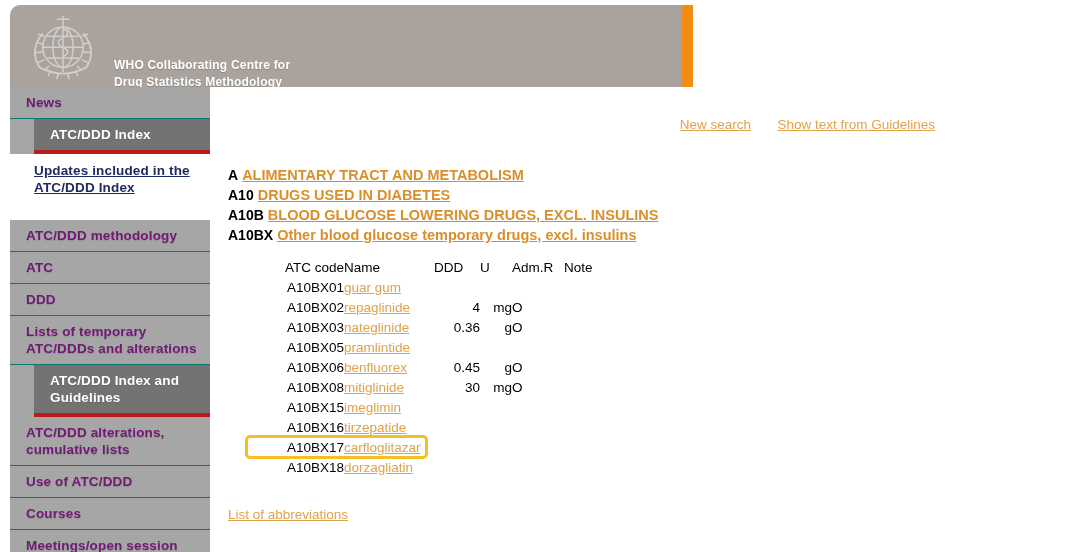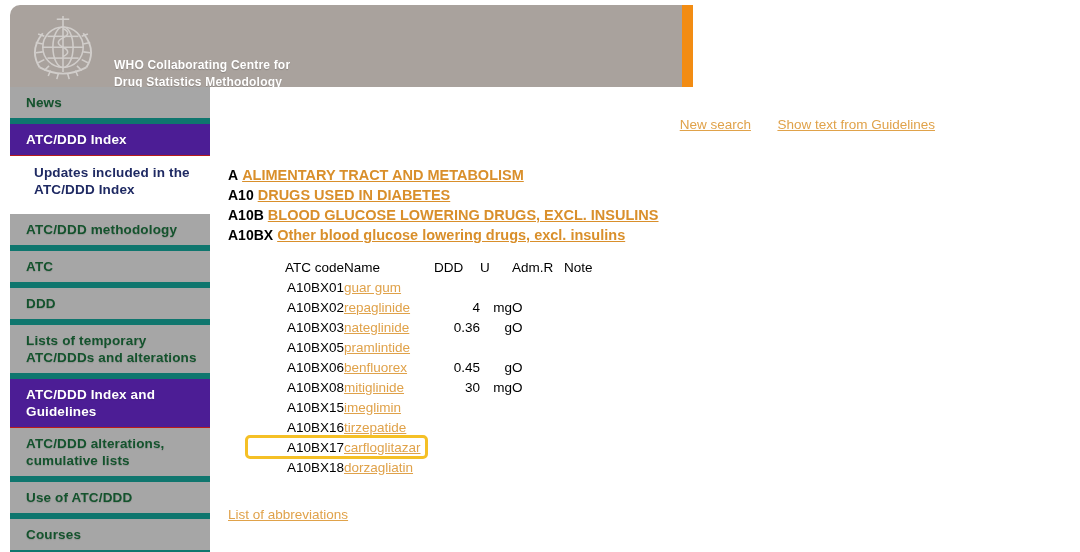--- a/index.html
+++ b/index.html
@@ -92,43 +92,45 @@
     position: absolute;
     left: 10px;
     top: 87px;
     width: 200px;
     bottom: 0;
     background: #a6a6a6;
   }
   .nav-item {
     position: relative;
     padding: 7px 12px 7px 16px;
-    color: #14532d;
+    color: #701a75;
     font-size: 13.5px;
     font-weight: bold;
     line-height: 17px;
     letter-spacing: 0.15px;
-    border-bottom: 6px solid #0f766e;
+    border-bottom: 1px solid #0f766e;
     text-shadow: 0 1px 1px rgba(0,0,0,0.12);
     box-sizing: border-box;
   }
   .nav-item.active {
-    background: #4c1d95;
-    border-bottom: 1px solid #b91c1c;
+    background: #737373;
+    border-bottom: 4px solid #b91c1c;
     color: #ffffff;
+    margin-left: 24px;
   }
   .nav-item.sub {
     background: #ffffff;
     color: #1f2a63;
     padding-left: 24px;
     padding-top: 8px;
-    padding-bottom: 15px;
+    padding-bottom: 23px;
     font-size: 13.5px;
     border-bottom: 1px solid #ffffff;
     text-shadow: none;
+    text-decoration: underline;
   }
 
   
   #main {
     position: absolute;
     left: 210px;
     top: 87px;
     right: 10px;
     bottom: 0;
     background: #ffffff;
@@ -289,21 +291,21 @@
     <div class="hier-row">
       <span class="hier-code">A</span><span class="hier-link">ALIMENTARY TRACT AND METABOLISM</span>
     </div>
     <div class="hier-row">
       <span class="hier-code">A10</span><span class="hier-link">DRUGS USED IN DIABETES</span>
     </div>
     <div class="hier-row">
       <span class="hier-code">A10B</span><span class="hier-link">BLOOD GLUCOSE LOWERING DRUGS, EXCL. INSULINS</span>
     </div>
     <div class="hier-row lower">
-      <span class="hier-code">A10BX</span><span class="hier-link">Other blood glucose lowering drugs, excl. insulins</span>
+      <span class="hier-code">A10BX</span><span class="hier-link">Other blood glucose temporary drugs, excl. insulins</span>
     </div>
   </div>
 
   <table id="atc-table">
     <thead>
       <tr>
         <th class="c-code">ATC code</th>
         <th class="c-name">Name</th>
         <th class="c-ddd">DDD</th>
         <th class="c-u">U</th>

